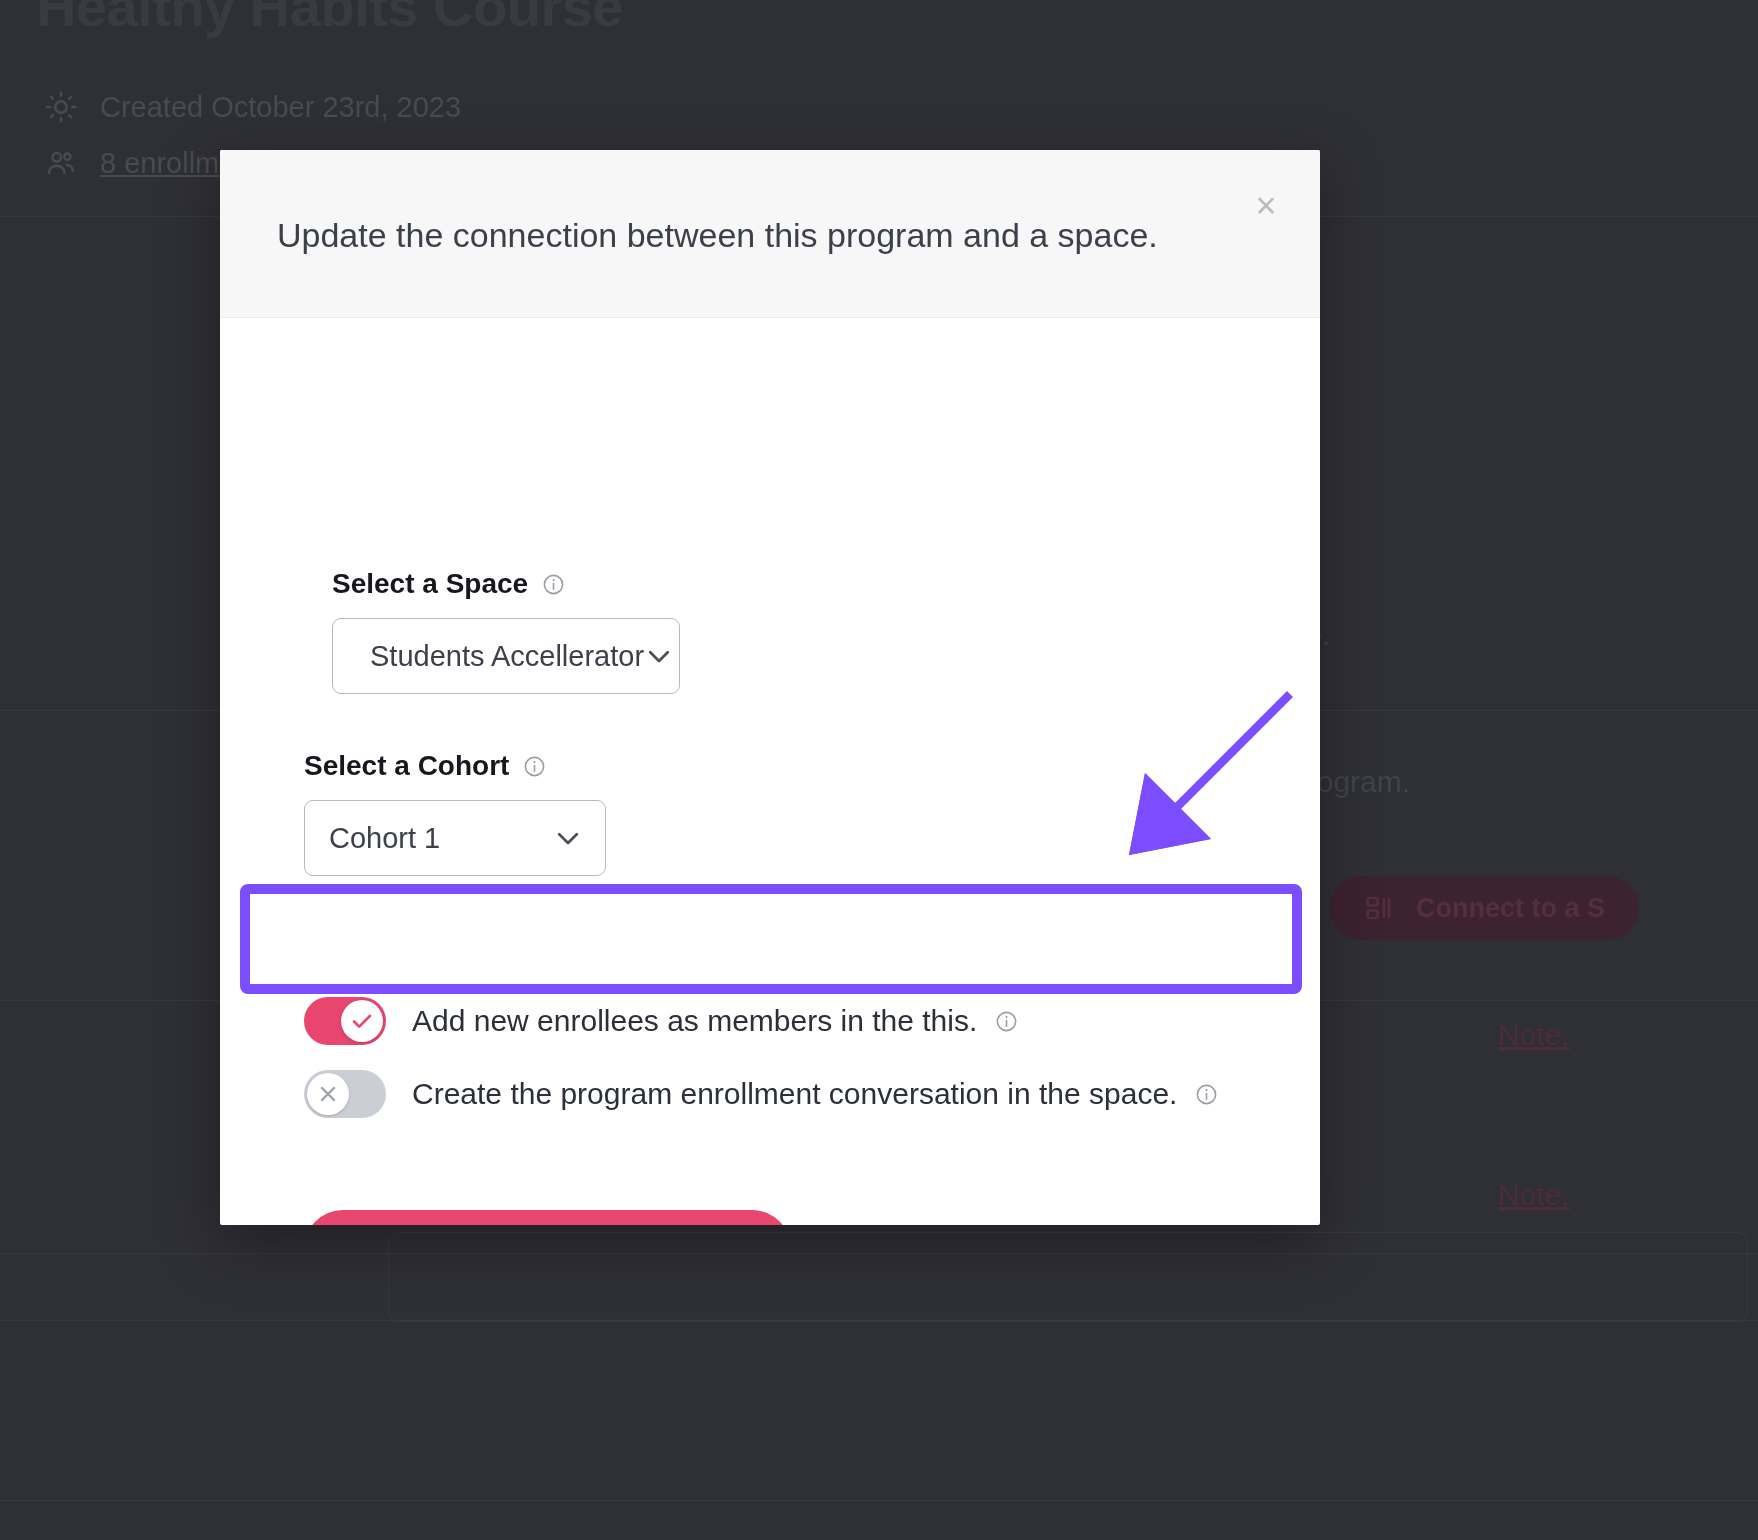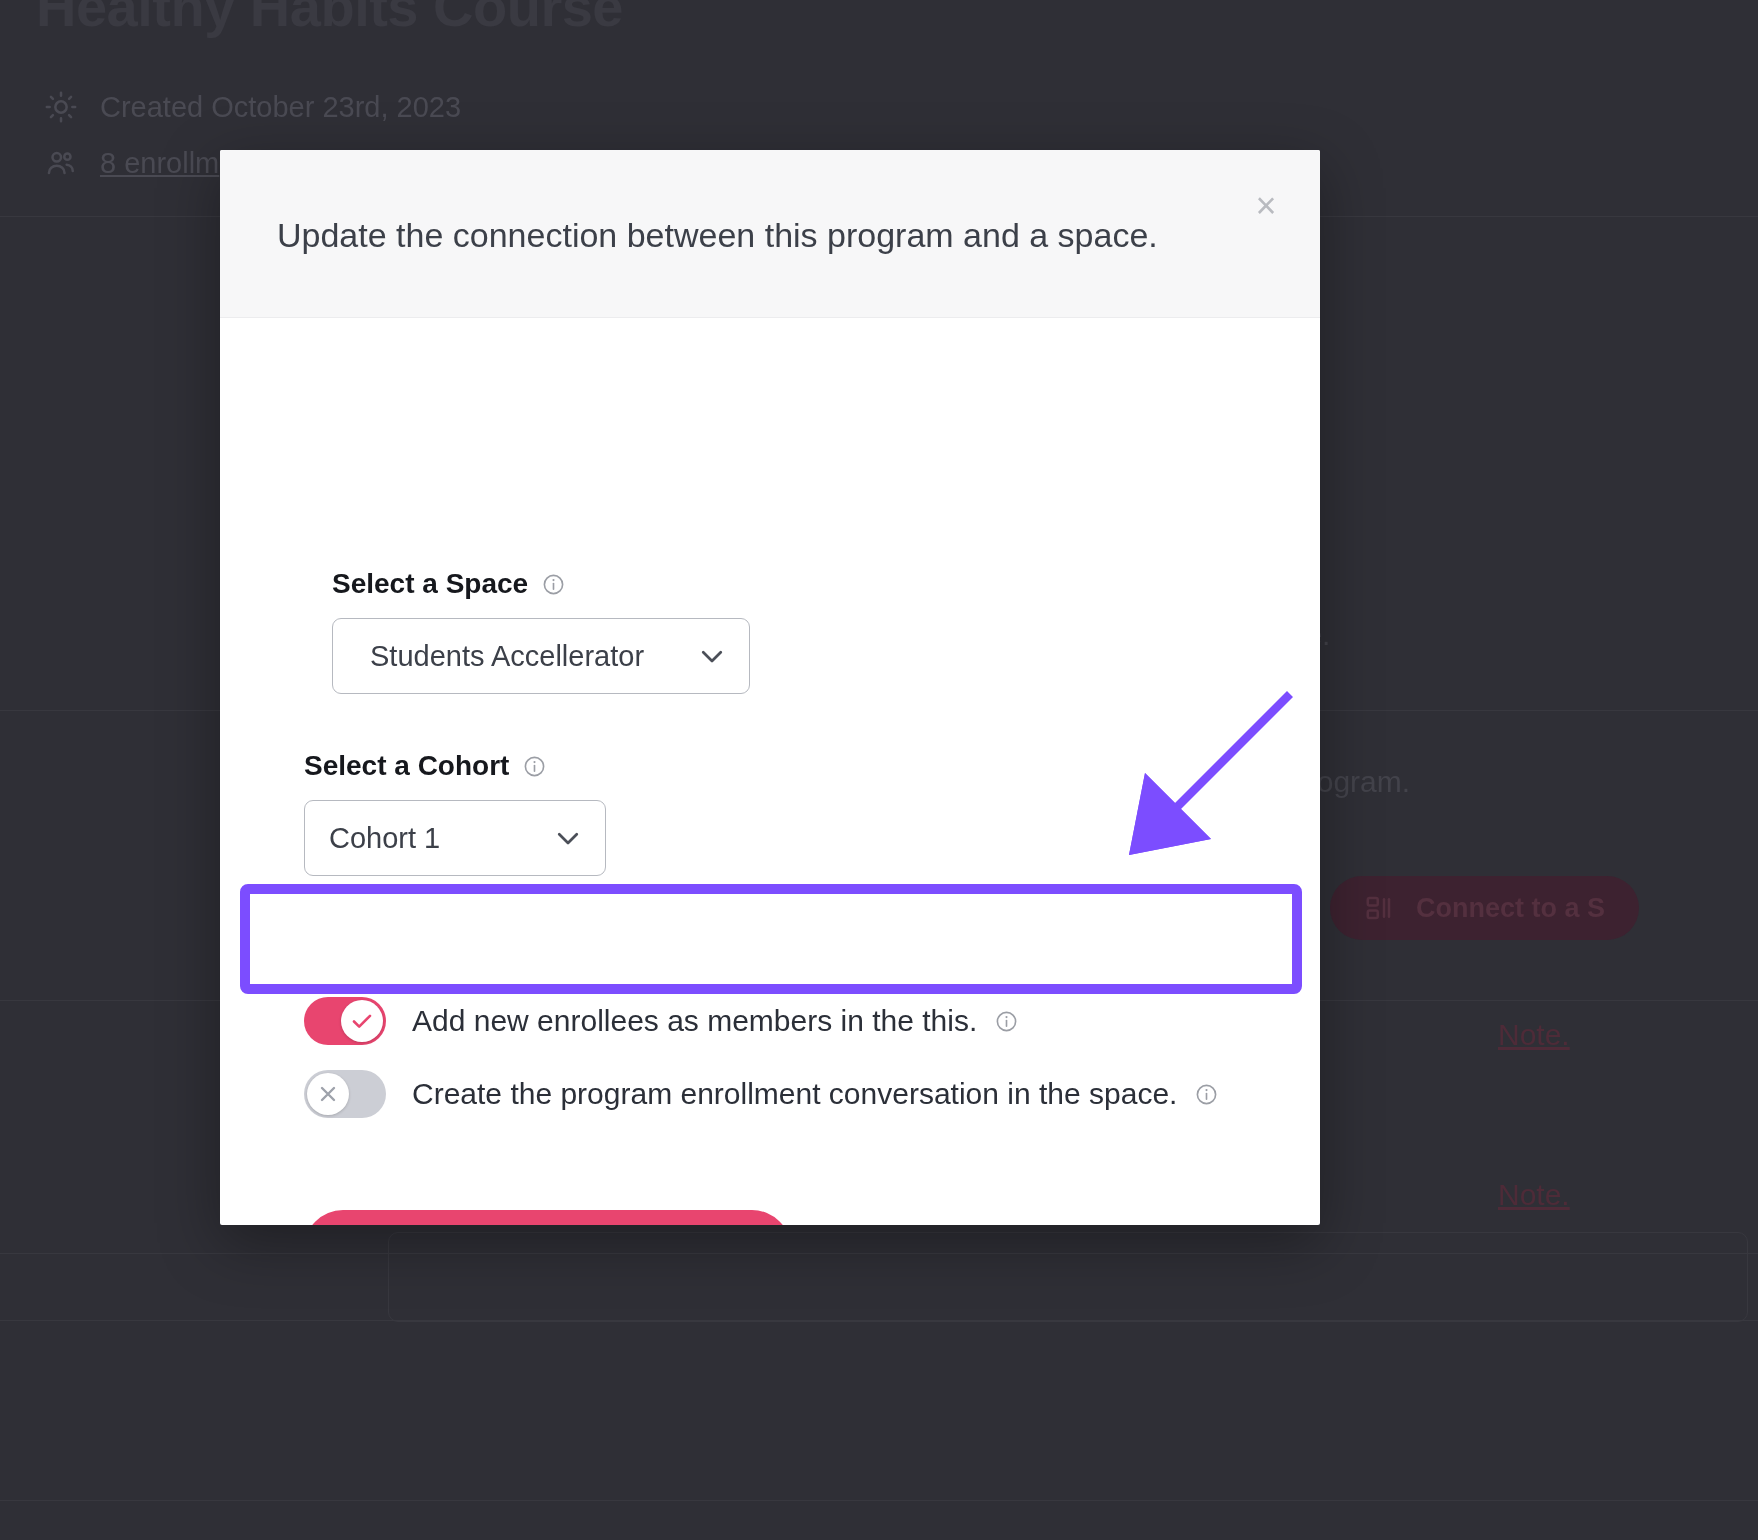--- a/index.html
+++ b/index.html
@@ -184,21 +184,21 @@
     align-items: center;
     justify-content: space-between;
     height: 76px;
     border: 1px solid #b6b9c0;
     border-radius: 9px;
     background: #fff;
     padding: 0 22px 0 24px;
     cursor: pointer;
     font-family: "Liberation Sans", sans-serif;
   }
-  .select-space  { width: 418px; padding-left: 37px; }
+  .select-space  { width: 348px; padding-left: 37px; }
   .select-cohort { width: 302px; gap: 33px; }
 
   .select-value {
     font-size: 29px;
     color: #3c4049;
     white-space: nowrap;
   }
 
   .chevron { width: 30px; height: 30px; display: block; color: #4b4f58; flex: none; }
 

